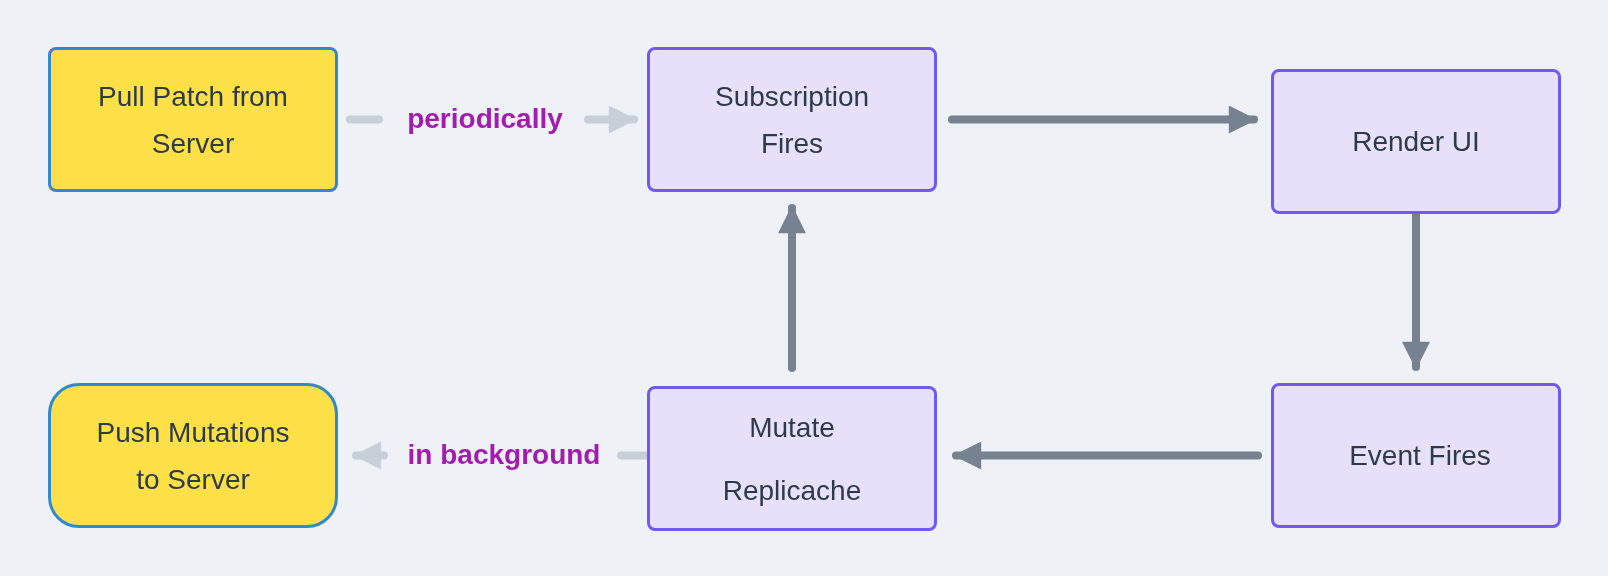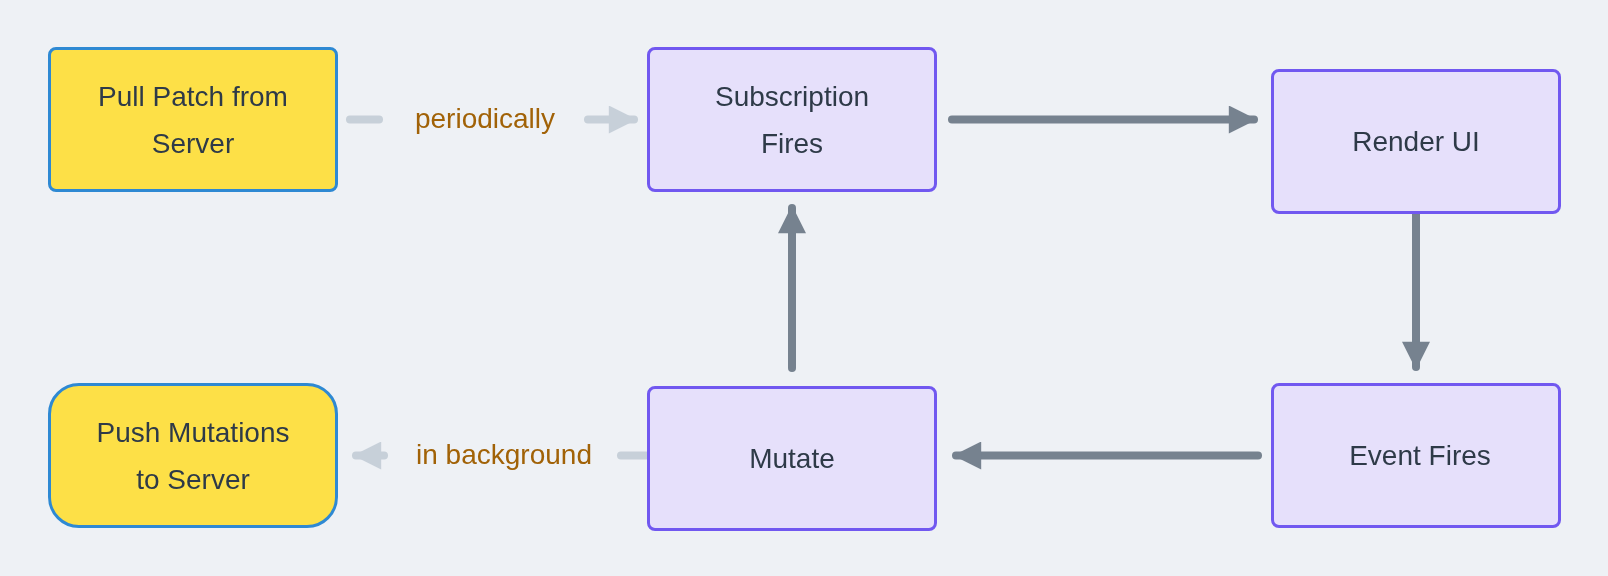--- a/index.html
+++ b/index.html
@@ -43,22 +43,22 @@
   }
   .node.purple {
     background: #e6e0fb;
     border-color: #7158f0;
   }
   .edge-label {
     position: absolute;
     height: 44px;
     line-height: 44px;
     font-size: 28px;
-    font-weight: 400;
-    color: #a16207;
+    font-weight: 700;
+    color: #a21caf;
     text-align: center;
   }
   .label-periodically { left: 382px; top: 97px;  width: 206px; }
   .label-inbackground { left: 386px; top: 433px; width: 236px; }
 </style>
 </head>
 <body>
 
 <div class="canvas">
 
@@ -101,20 +101,21 @@
     <span>Render UI</span>
   </div>
 
   <div class="node blue" style="left:48px; top:383px;border-radius:31px;">
     <span>Push Mutations</span>
     <span>to Server</span>
   </div>
 
   <div class="node purple" style="left:647px; top:386px;gap:16px;">
     <span>Mutate</span>
+    <span>Replicache</span>
   </div>
 
   <div class="node purple" style="left:1271px; top:383px;padding-left:8px;">
     <span>Event Fires</span>
   </div>
 
   <div class="edge-label label-periodically">periodically</div>
   <div class="edge-label label-inbackground">in background</div>
 
 </div>

